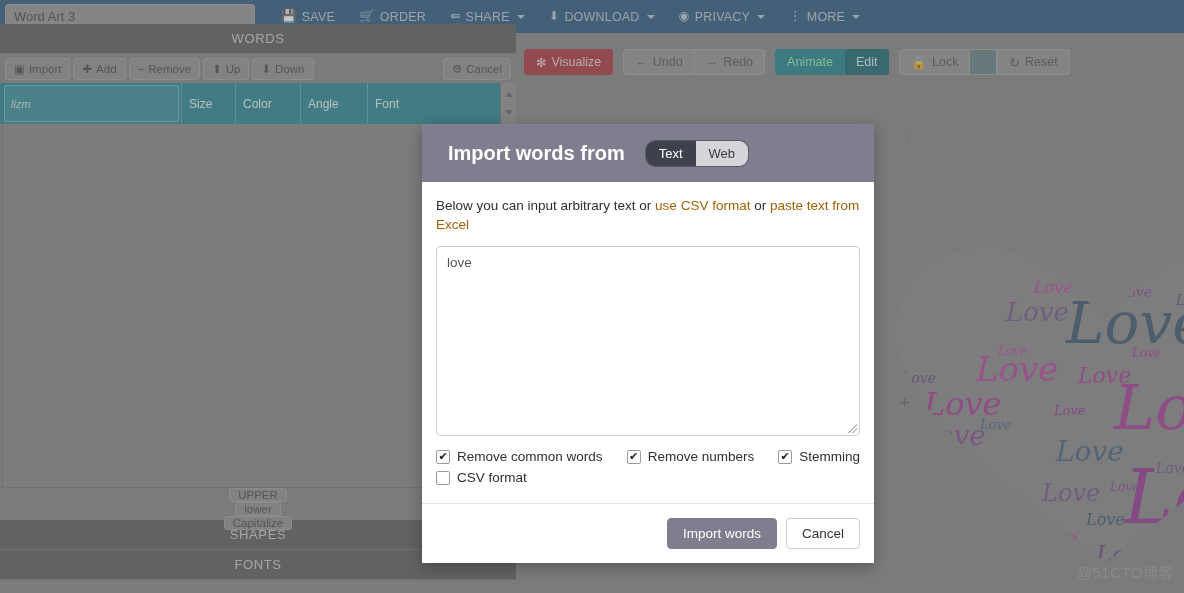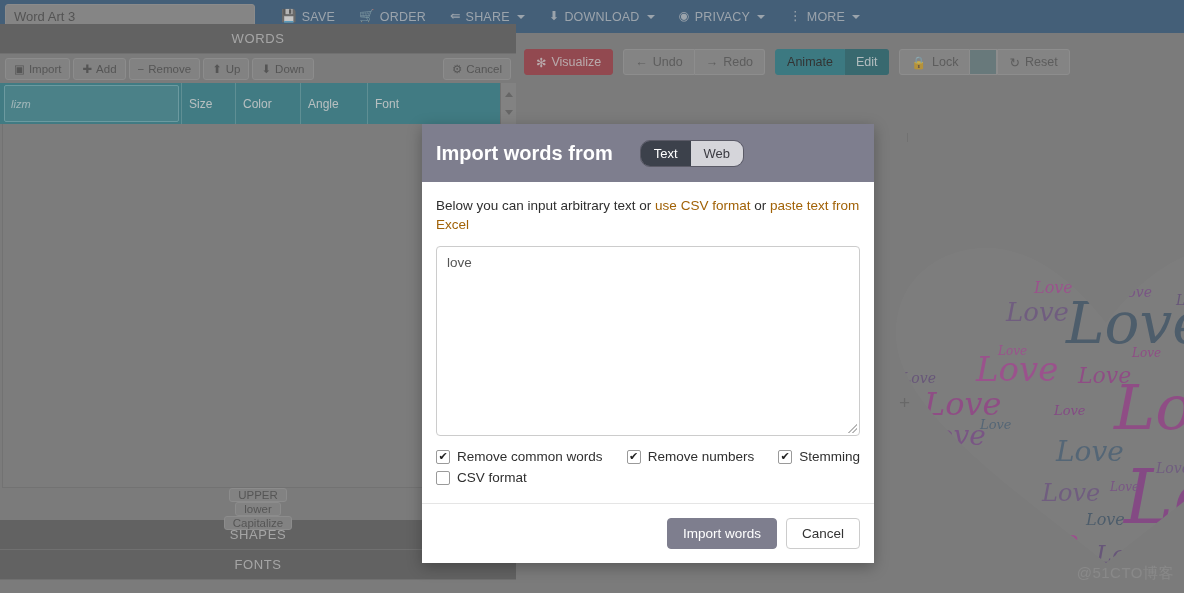--- a/index.html
+++ b/index.html
@@ -173,21 +173,21 @@
   .tb-group .tb-btn:first-child { border-radius: 3px 0 0 3px; }
   .tb-group .tb-btn:last-child { border-radius: 0 3px 3px 0; }
   .tb-group .tb-btn:only-child { border-radius: 3px; }
   .tb-group .tb-btn + .tb-btn { border-left: none; }
   .tb-visualize {
     background: #a52834;
     border-color: #a52834;
     color: #e8cdd0;
     border-radius: 3px;
   }
-  .tb-animate { background: #127b88; border-color: #127b88; color: #000000; }
+  .tb-animate { background: #127b88; border-color: #127b88; color: #86efac; }
   .tb-edit { background: #0c5f6a; border-color: #0c5f6a; color: #dbeef1; }
   .tb-swatch {
     width: 27px; height: 26px;
     background: #5e7b7e;
     border: 1px solid #9e9e9e;
     border-left: none;
   }
   .canvas-area {
     position: relative;
     height: 510px;
@@ -229,22 +229,22 @@
     position: absolute;
     left: 422px; top: 124px;
     width: 452px;
     background: #fff;
     box-shadow: 0 4px 14px rgba(0,0,0,.28);
   }
   .modal-head {
     height: 58px;
     background: #7e7e8e;
     display: flex; align-items: center;
-    padding: 0 14px;
-    gap: 27px;
+    padding: 0 26px;
+    gap: 20px;
   }
   .modal-title {
     color: #fff;
     font-size: 20px;
     font-weight: bold;
   }
   .toggle {
     display: flex;
     border: 1px solid #5a5a66;
     border-radius: 10px;

